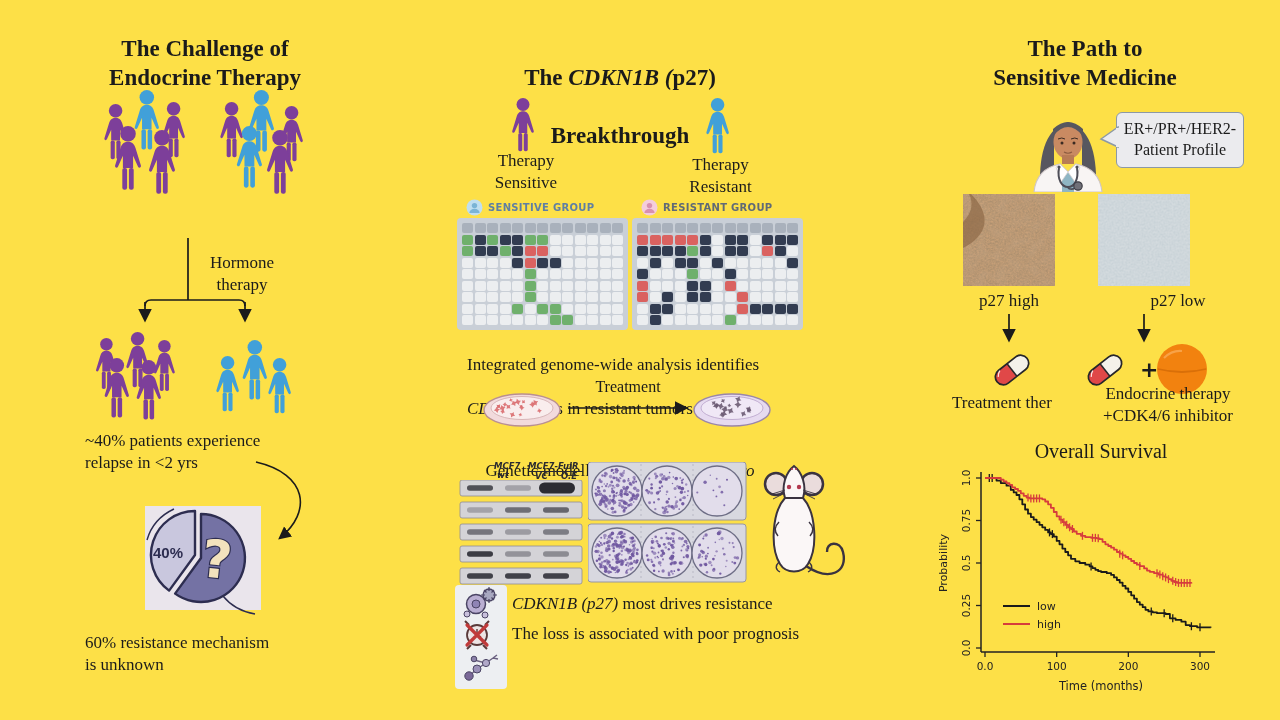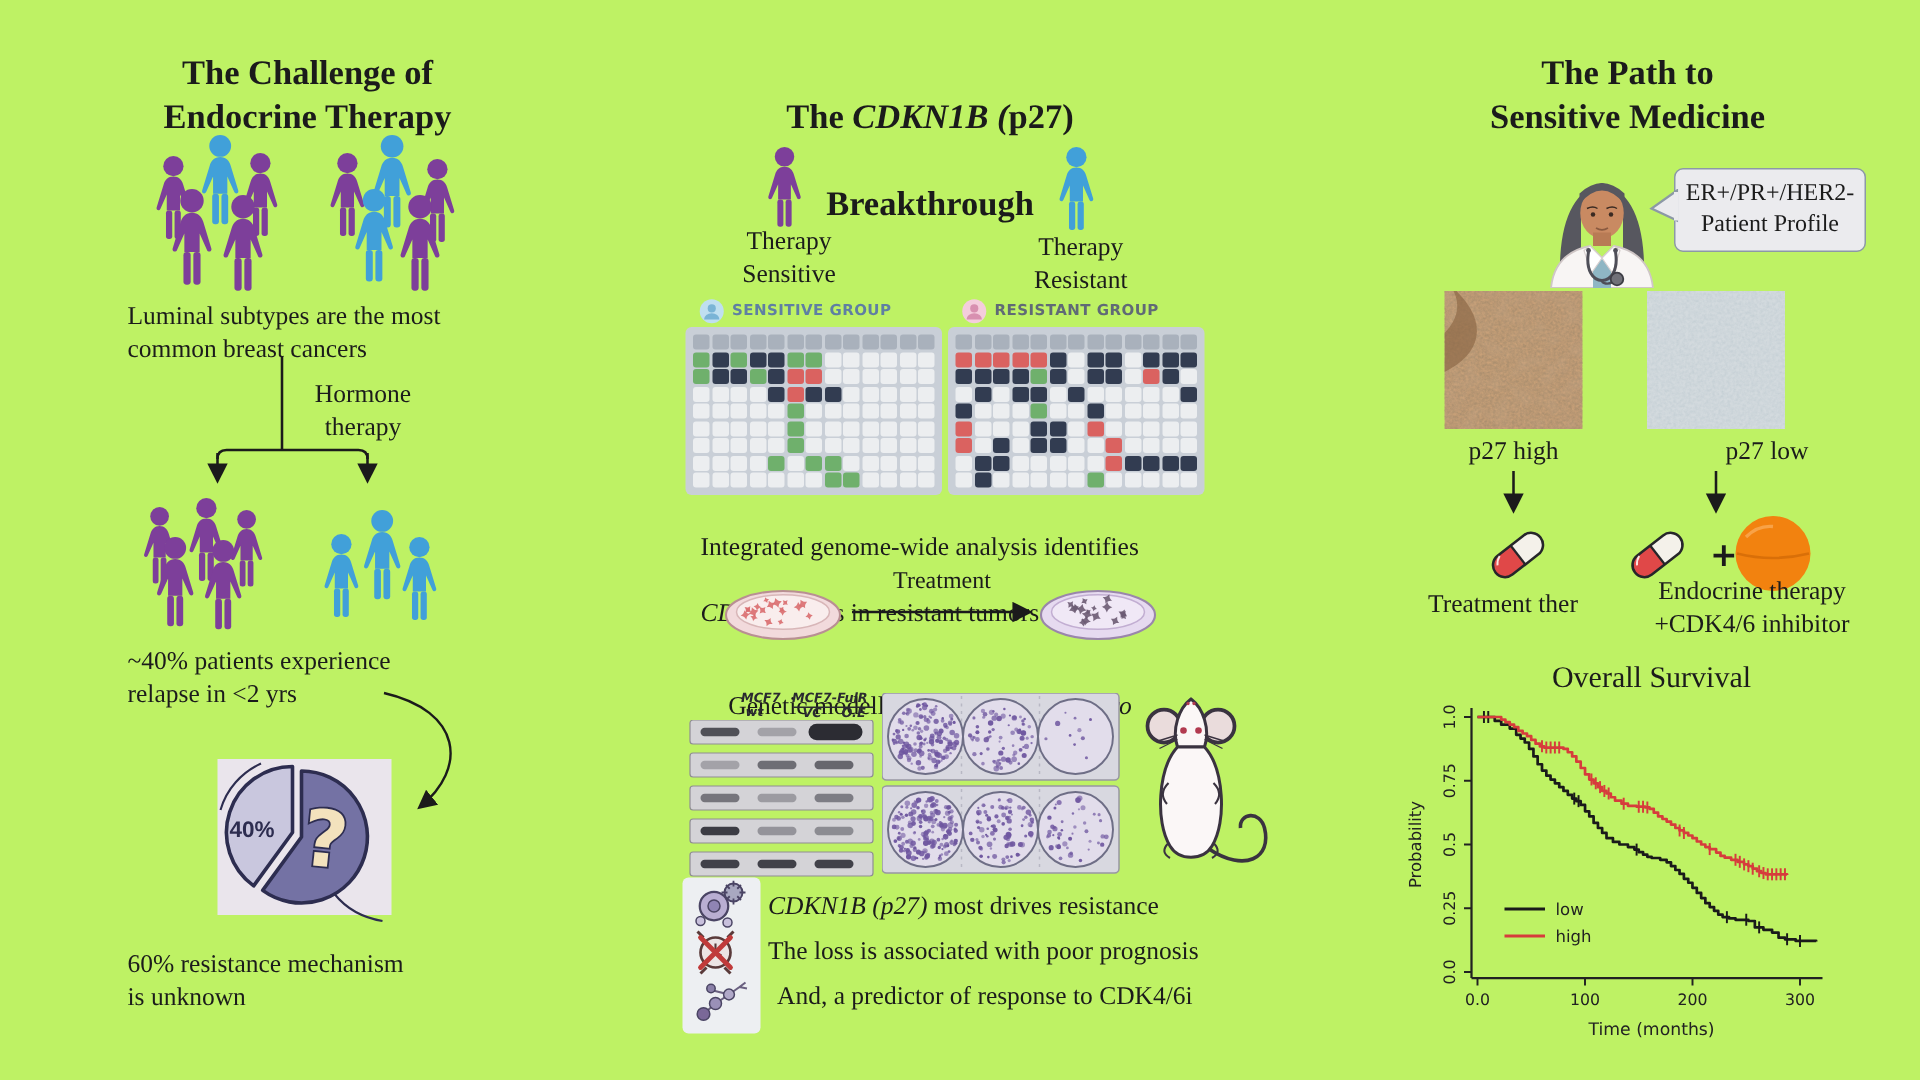--- a/index.html
+++ b/index.html
@@ -1,16 +1,16 @@
 <!DOCTYPE html>
 <html><head>
 <meta charset="utf-8">
 <style>
   html,body{margin:0;padding:0;background:#fce8ed;}
-  .stage{position:relative;width:1280px;height:720px;background:#bef264;overflow:hidden;
+  .stage{position:relative;width:1280px;height:720px;background:#fde047;overflow:hidden;
          font-family:"Liberation Serif",serif;color:#1b1b1b;}
   .abs{position:absolute;}
   .h1{font-weight:bold;font-size:23px;line-height:29px;text-align:center;white-space:pre-line;}
   .cap{font-size:17px;line-height:22px;white-space:pre-line;}
   .center{text-align:center;}
   em{font-style:italic;}
   .hm-head{font-family:"DejaVu Sans",sans-serif;font-weight:bold;font-size:10px;letter-spacing:.3px;
            display:flex;align-items:center;gap:5px;}
   .hm-panel{background:#c9cfd7;border-radius:4px;padding:5px;display:inline-block;}
   .hm-row{display:flex;gap:1.5px;margin-bottom:1.5px;}
@@ -61,22 +61,20 @@
       <use href="#woman-sym" xlink:href="#woman-sym" transform="translate(58,12) scale(1.3)" fill="#7d3f9a"></use>
       <use href="#woman-sym" xlink:href="#woman-sym" transform="translate(116,12) scale(1.3)" fill="#7d3f9a"></use>
       <use href="#woman-sym" xlink:href="#woman-sym" transform="translate(144,0) scale(1.45)" fill="#41a0d9"></use>
       <use href="#woman-sym" xlink:href="#woman-sym" transform="translate(176,16) scale(1.3)" fill="#7d3f9a"></use>
       <use href="#woman-sym" xlink:href="#woman-sym" transform="translate(10,36) scale(1.5)" fill="#7d3f9a"></use>
       <use href="#woman-sym" xlink:href="#woman-sym" transform="translate(44,40) scale(1.5)" fill="#7d3f9a"></use>
       <use href="#woman-sym" xlink:href="#woman-sym" transform="translate(132,36) scale(1.45)" fill="#41a0d9"></use>
       <use href="#woman-sym" xlink:href="#woman-sym" transform="translate(162,40) scale(1.5)" fill="#7d3f9a"></use>
     </svg>
 
-  <div class="abs cap" style="left:85px;top:200px;width:260px">Luminal subtypes are the most
-common breast cancers</div>
 
   <svg class="abs" style="left:118px;top:236px" width="170" height="92">
     <path d="M70,2 V64" stroke="#1b1b1b" stroke-width="1.7" fill="none"></path>
     <path d="M27,70 Q27,64 33,64 H121 Q127,64 127,70" stroke="#1b1b1b" stroke-width="1.7" fill="none"></path>
     <line x1="27" y1="66" x2="27" y2="84" stroke="#1b1b1b" stroke-width="1.7" marker-end="url(#arrowhead)"></line>
     <line x1="127" y1="66" x2="127" y2="84" stroke="#1b1b1b" stroke-width="1.7" marker-end="url(#arrowhead)"></line>
   </svg>
   <div class="abs cap center" style="left:198px;top:252px;width:88px">Hormone
 therapy</div>
 
@@ -1096,21 +1094,20 @@
   <svg class="abs" style="left:460px;top:652px" width="44" height="32">
     <path d="M9,24 L17,17 L26,11 L14,8 M26,11 L33,6 M33,6 l4,-3 M33,6 l5,1" stroke="#6a6080" stroke-width="1.4" fill="none"></path>
     <circle cx="9" cy="24" r="4.2" fill="#7a6898" stroke="#4a4464" stroke-width="1"></circle>
     <circle cx="17" cy="17" r="4" fill="#9a90b8" stroke="#4a4464" stroke-width="1"></circle>
     <circle cx="26" cy="11" r="3.6" fill="#b0a8c8" stroke="#4a4464" stroke-width="1"></circle>
     <circle cx="14" cy="7" r="2.8" fill="#8a80a8" stroke="#4a4464" stroke-width="1"></circle>
   </svg>
 
   <div class="abs cap" style="left:512px;top:593px;width:340px"><em>CDKN1B (p27)</em><span> most drives resistance</span></div>
   <div class="abs cap" style="left:512px;top:623px;width:360px"><em></em><span>The loss is associated with poor prognosis</span></div>
-  <div class="abs cap" style="left:518px;top:653px;width:360px"><em></em><span>And, a predictor of response to CDK4/6i</span></div>
 
   <div class="abs h1" style="left:945px;top:34px;width:280px">The Path to
 Sensitive Medicine</div>
 
   <svg class="abs" style="left:1008px;top:94px" width="130" height="98">
     <path d="M32,94 Q30,36 60,28 Q90,36 88,94 L74,94 L74,52 Q60,44 46,52 L46,94 Z" fill="#57575f"></path>
     <ellipse cx="60" cy="48" rx="14.5" ry="17" fill="#c98a62"></ellipse>
     <path d="M45,42 Q60,24 75,42 L75,35 Q60,21 45,35 Z" fill="#57575f"></path>
     <circle cx="54" cy="49" r="1.5" fill="#3a2a22"></circle>
       <circle cx="66" cy="49" r="1.5" fill="#3a2a22"></circle>

